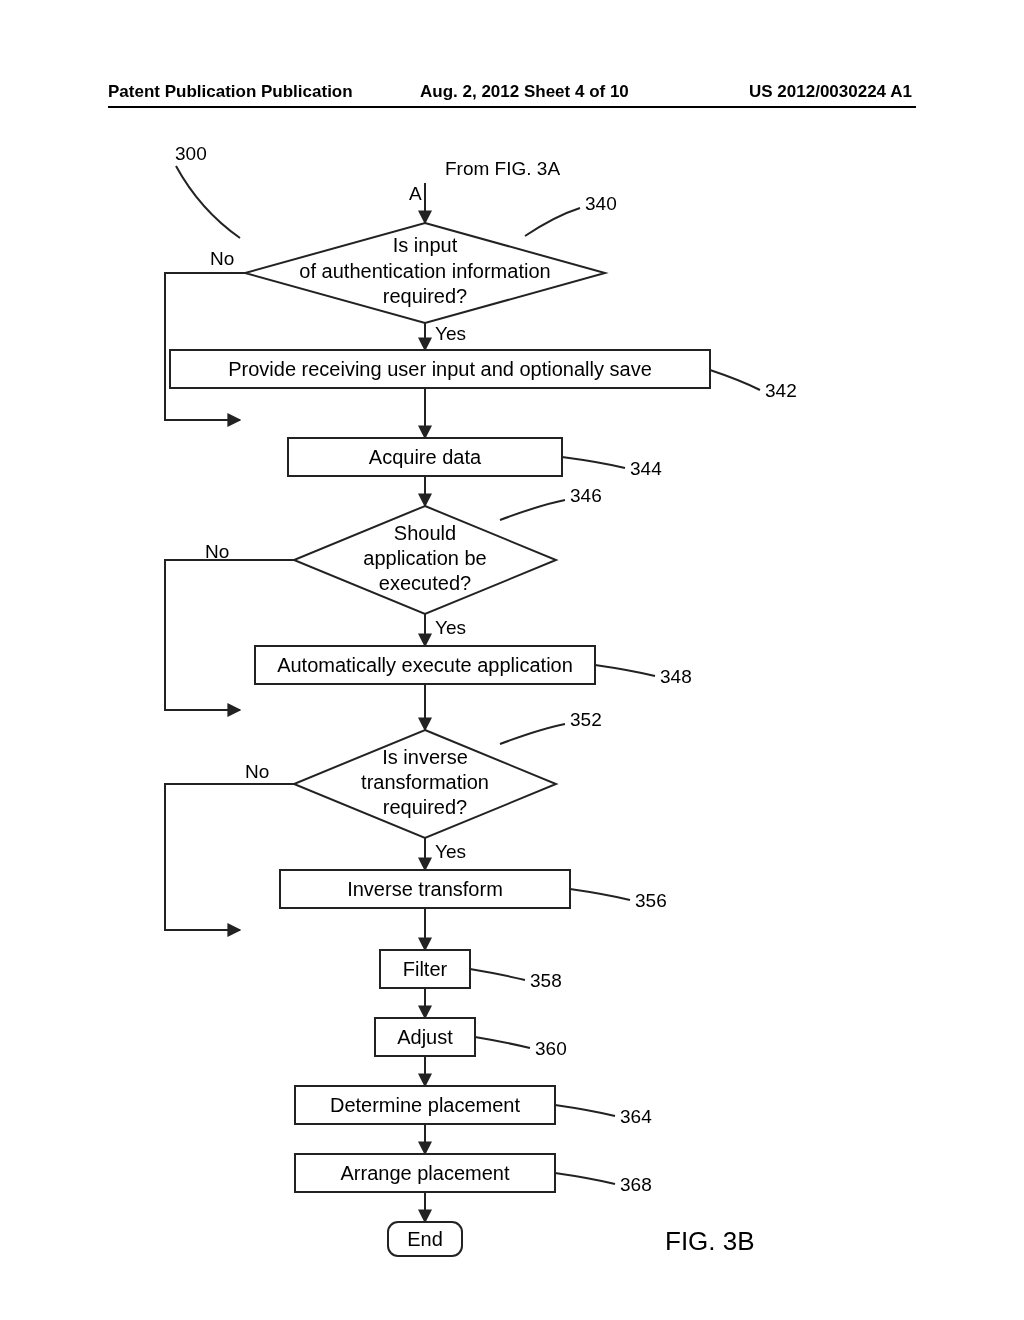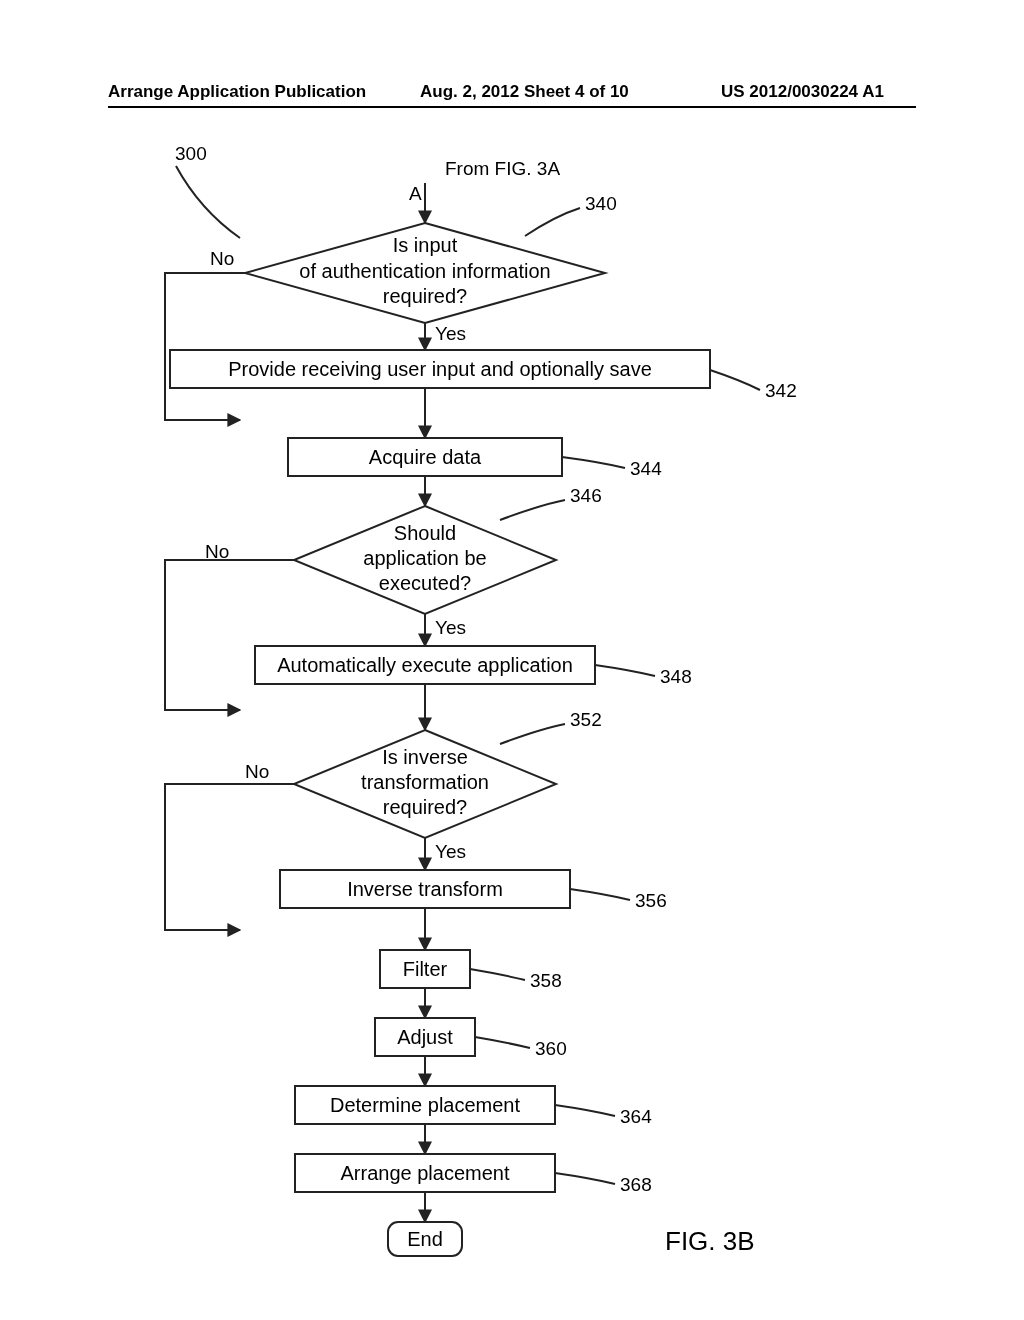--- a/index.html
+++ b/index.html
@@ -49,23 +49,23 @@
   .t-fig { font-size: 26px; }
   .t-ref { font-size: 19px; }
   .no-fill { fill: none; }
   .stk { stroke: #222; stroke-width: 2; }
 </style>
 </head>
 <body>
 
 <div class="page">
   <div class="hdr">
-    <span style="left:108px">Arrange Application Publication</span>
+    <span style="left:108px">Patent Publication Publication</span>
     <span style="left:420px">Aug. 2, 2012   Sheet 4 of 10</span>
-    <span style="left:721px">US 2012/0030224 A1</span>
+    <span style="left:749px">US 2012/0030224 A1</span>
   </div>
   <div class="hrule"></div>
 
   <svg class="flow" viewBox="0 0 1024 1320">
     <defs>
       <marker id="ah" viewBox="0 0 10 10" refX="9" refY="5" markerWidth="7" markerHeight="7" orient="auto-start-reverse">
         <path d="M0,0 L10,5 L0,10 z" fill="#222"></path>
       </marker>
     </defs>
 

